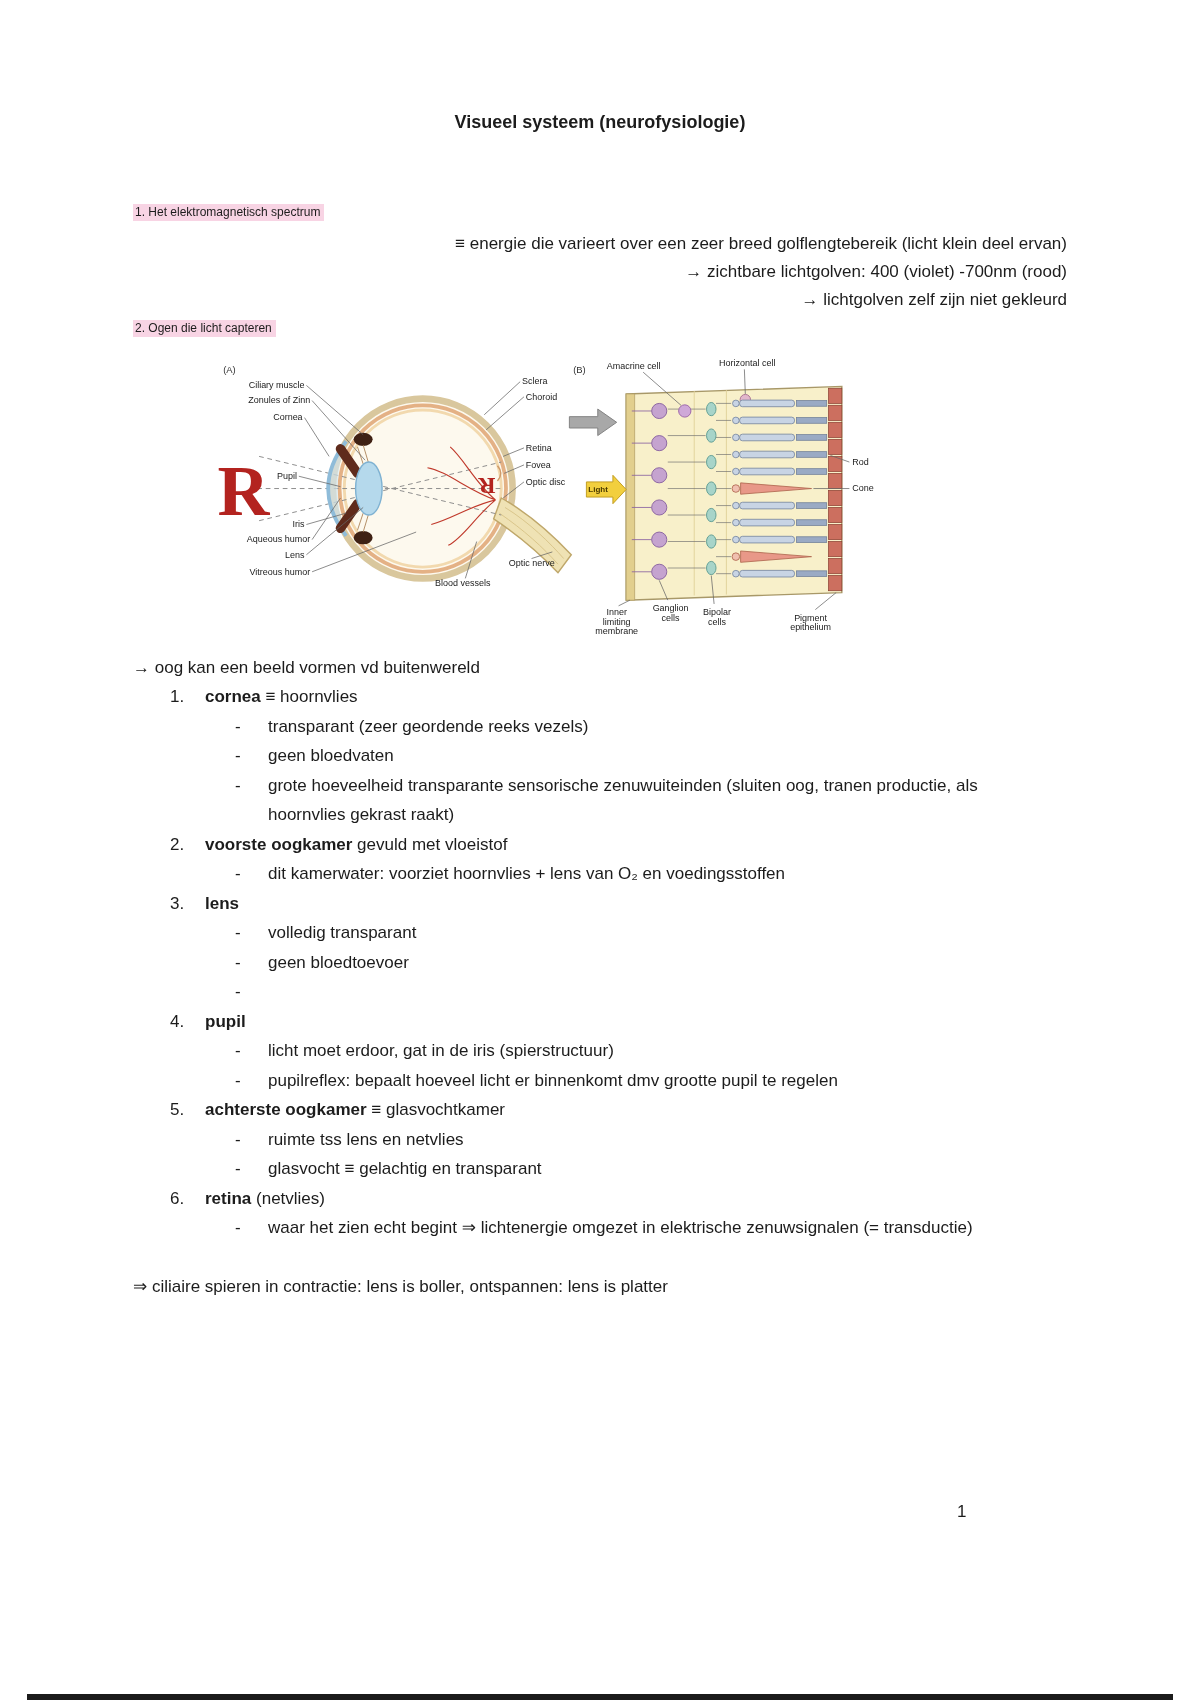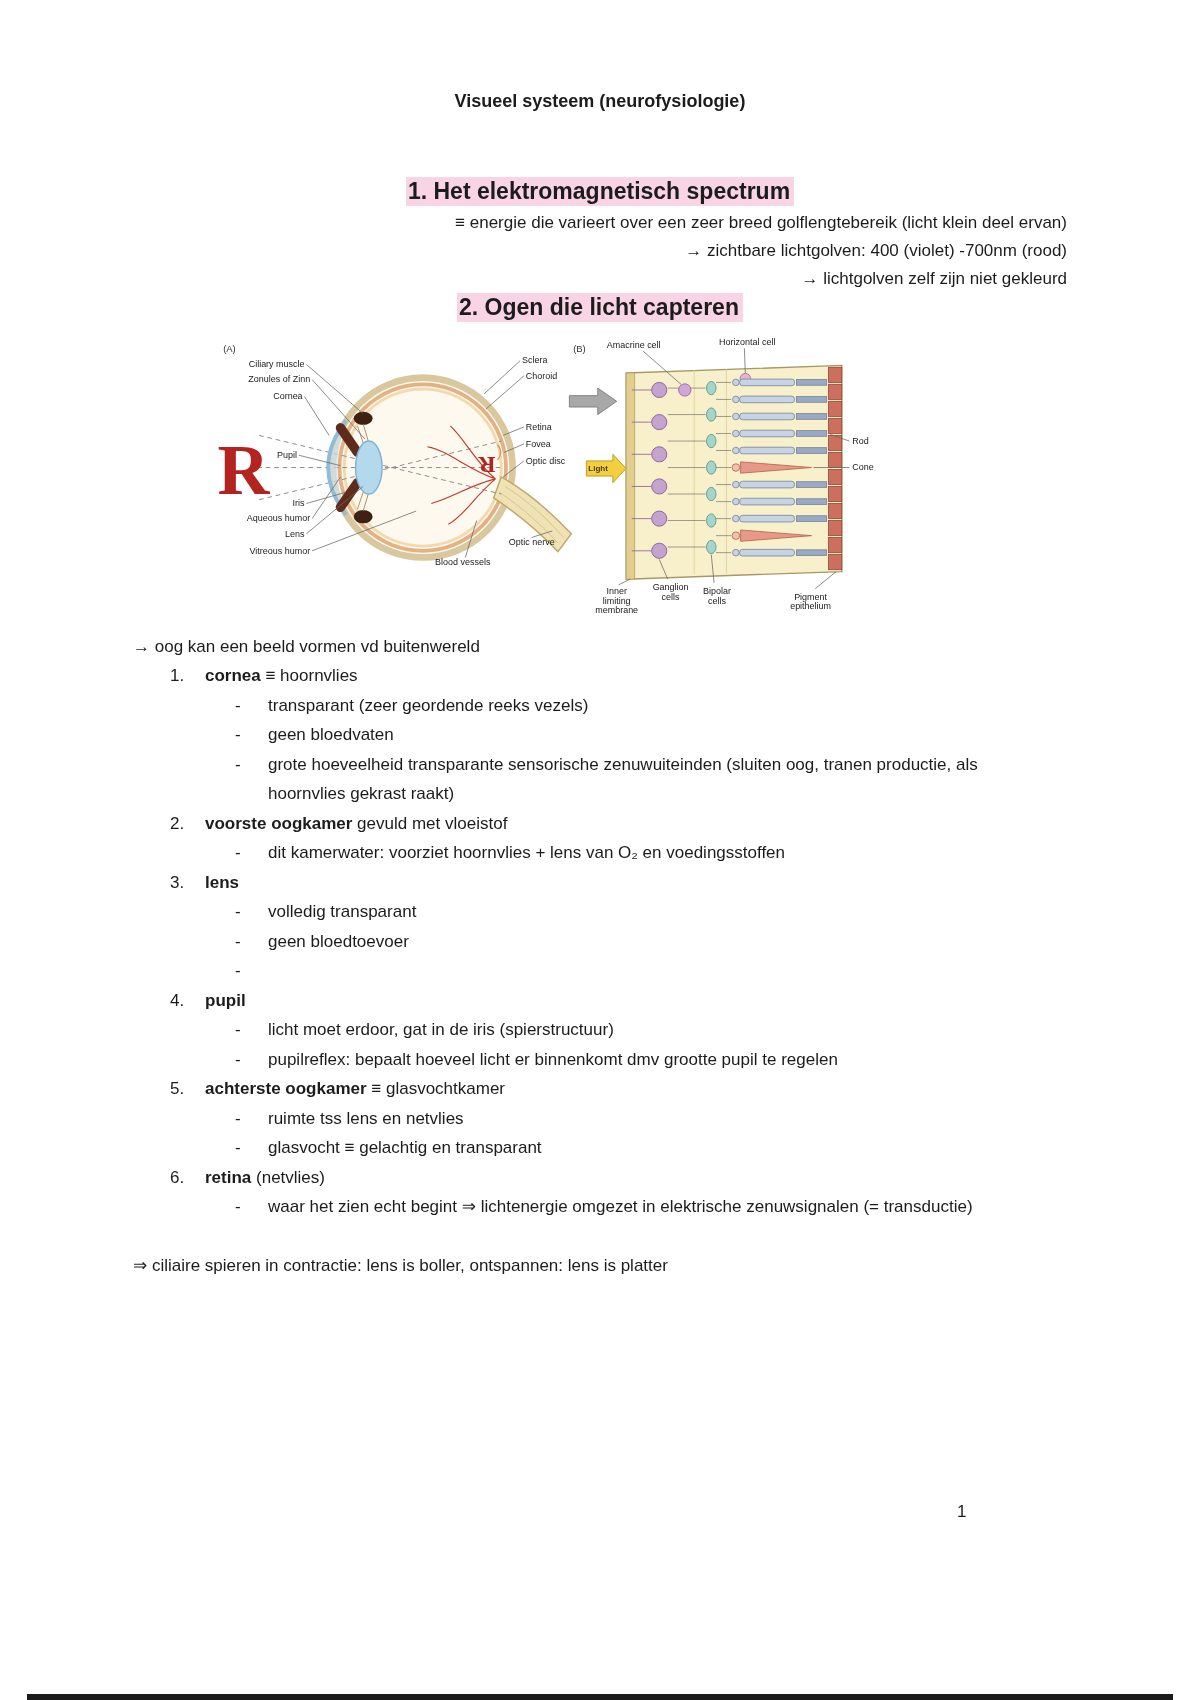--- a/index.html
+++ b/index.html
@@ -3,24 +3,24 @@
 <meta charset="utf-8">
 <style>
   html,body { margin:0; padding:0; background:#e9e9e9; }
   .page {
     position:relative; width:1200px; height:1700px; margin:0 auto;
     background:#ffffff; overflow:hidden;
     font-family:"Liberation Sans", sans-serif;
     color:var(--text,#1c1c1c);
     font-size:17px; line-height:28px;
   }
-  .content { padding:56px 133px 0 133px;margin-top:31px; }
+  .content { padding:108px 133px 0 133px; }
   h1.title { text-align:center; font-size:18px; line-height:28px; margin:0; font-weight:bold; }
   .sec1 { margin-top:62px; }
-  h2.heading { font-size:23px; line-height:28px; margin:0; font-weight:bold;text-align:center; }
+  h2.heading { font-size:12px; line-height:28px; margin:0; font-weight:normal; }
   .hl { background:var(--highlight,#f8d4e4); padding:1px 4px 2px 2px; }
   .line { margin:0; }
   .sec1 .body-lines { margin-top:4px;text-align:right; }
   .sec2-head { margin-top:30px; }
   .fig { margin:14px 0 0 58px; }
   .fig svg { display:block; }
   .intro { margin-top:14px; }
   .list { margin-top:0; padding-left:37px; line-height:29.5px; }
   .li { display:flex; }
   .num { width:35px; flex:none; }

